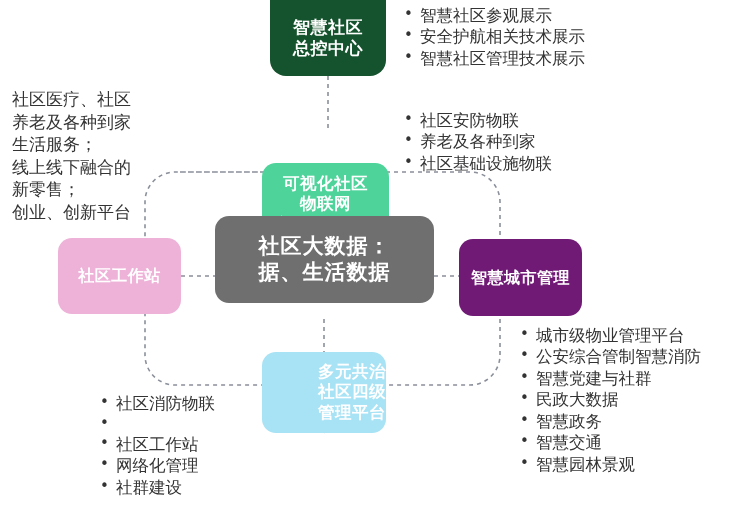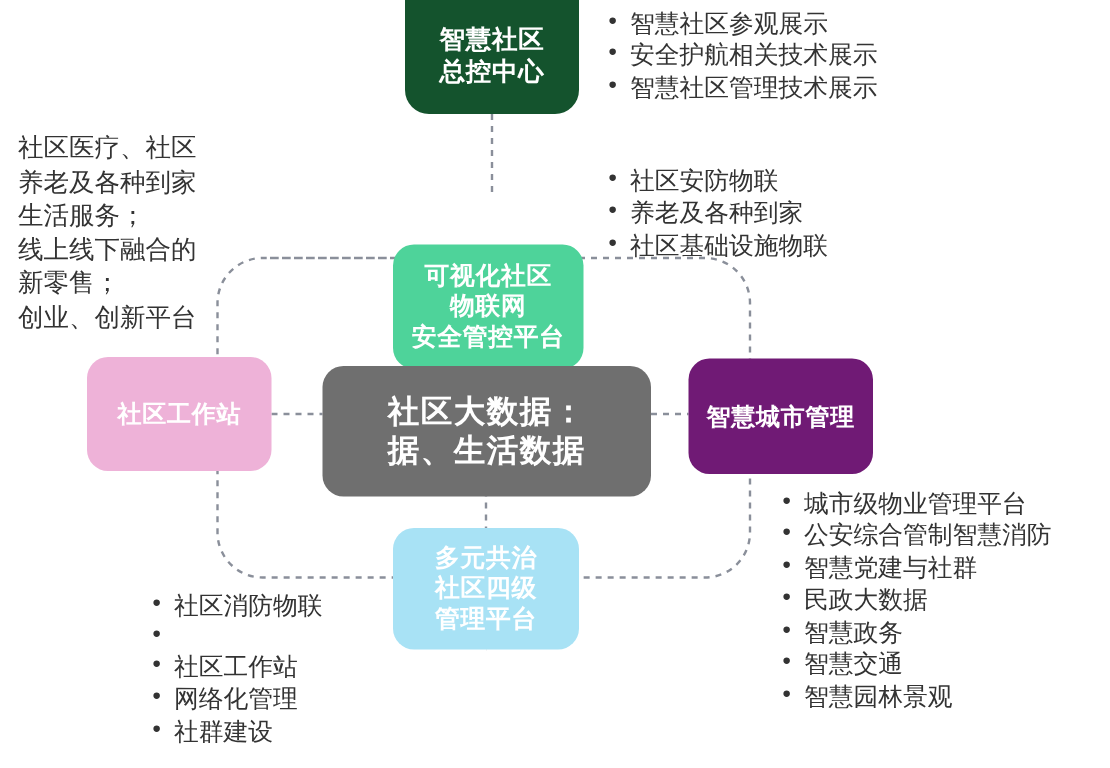--- a/index.html
+++ b/index.html
@@ -22,24 +22,24 @@
     border-radius:16px;
     line-height:1.22;
     box-sizing:border-box;
     letter-spacing:0.5px;
   }
   .node .lines{display:block;}
   .node .ln{display:block;white-space:nowrap;}
 
   #node-top{left:270px;top:0px;width:116px;height:76px;background:#14532d;border-radius:0 0 16px 16px;font-size:17px;}
   #node-iot{left:262px;top:130px;width:127px;height:83px;background:#4ed39a;font-size:16.5px;border-radius:14px;margin-top:33px;}
-  #node-center{left:215px;top:244px;width:219px;height:87px;background:#6f6f6f;font-size:21px;border-radius:14px;letter-spacing:1px;}
+  #node-center{left:215px;top:216px;width:219px;height:87px;background:#6f6f6f;font-size:21px;border-radius:14px;letter-spacing:1px;}
   #node-service{left:58px;top:238px;width:123px;height:76px;background:#eeb2d8;font-size:16px;border-radius:14px;}
   #node-city{left:459px;top:239px;width:123px;height:77px;background:#701a75;font-size:16px;border-radius:14px;}
-  #node-gov{left:262px;top:352px;width:124px;height:81px;background:#a8e2f5;font-size:16.5px;border-radius:14px;}
+  #node-gov{left:262px;top:352px;width:124px;height:81px;background:#a8e2f5;font-size:16.5px;border-radius:14px;justify-content:flex-end;}
 
   
   .txtblock{position:absolute;z-index:4;line-height:1.30;color:#333;}
   .bl{display:flex;align-items:flex-start;white-space:nowrap;}
   .bl .dot{width:16px;flex:0 0 16px;text-align:left;font-size:15px;line-height:1.30;}
   .bl .tx{display:block;}
 
   #left-text{left:12px;top:88px;width:175px;font-size:17px;line-height:1.33;}
   #left-text .ln{display:block;white-space:nowrap;}
 

